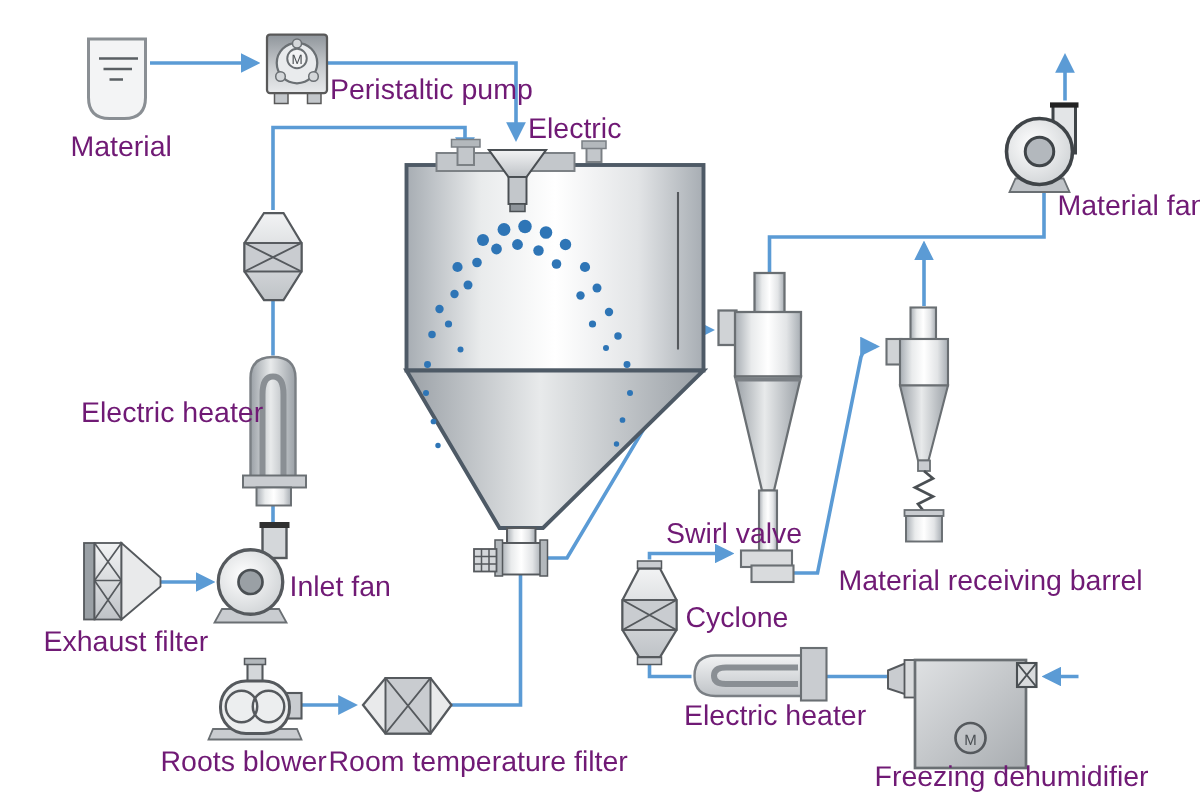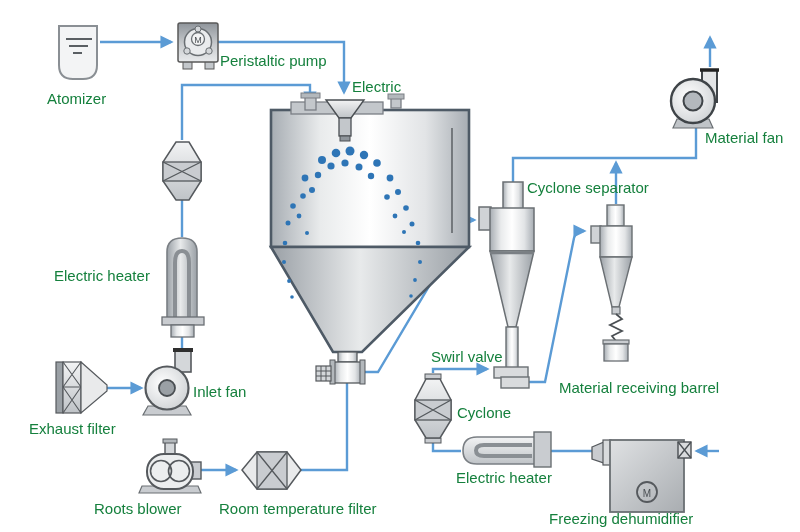--- a/index.html
+++ b/index.html
@@ -1,20 +1,20 @@
 <!DOCTYPE html>
 <html><head>
 <meta charset="utf-8">
 <title>Diagram</title>
 <style>
   html,body{margin:0;padding:0;background:#fff;}
   #stage{position:relative;width:800px;height:532px;background:#fff;overflow:hidden;
          font-family:"Liberation Sans","DejaVu Sans",sans-serif;}
   #stage svg{position:absolute;left:0;top:0;}
-  .lbl{position:absolute;font-size:15px;color:#15803d;white-space:nowrap;line-height:19px;}
+  .lbl{position:absolute;font-size:19px;color:#701a75;white-space:nowrap;line-height:19px;}
   .lbl.wrap{white-space:normal;width:140px;line-height:28px;}
 </style>
 </head>
 <body>
 
 <div id="stage">
 
 <svg width="800" height="532" viewBox="0 0 800 532">
   <defs>
     <marker id="arr" viewBox="0 0 10 10" refX="8" refY="5" markerWidth="5.5" markerHeight="5.5" orient="auto-start-reverse">
@@ -242,29 +242,28 @@
     <polygon points="592,447 604,442 604,463 592,459" fill="#c9ccd0" stroke="#55595d" stroke-width="1.3"></polygon>
     <rect x="603" y="440" width="8" height="25" fill="#d9dbdd" stroke="#55595d" stroke-width="1.2"></rect>
     <rect x="610" y="440" width="74" height="72" fill="url(#gBoxD)" stroke="#6a6f73" stroke-width="1.8"></rect>
     <rect x="678" y="442" width="13" height="16" fill="#d9dbdd" stroke="#4a4f53" stroke-width="1.4"></rect>
     <path d="M678,442 L691,458 M691,442 L678,458" stroke="#4a4f53" stroke-width="1.3"></path>
     <circle cx="647" cy="492" r="10" fill="none" stroke="#55595d" stroke-width="1.8"></circle>
     <text x="647" y="496.5" font-size="10" fill="#4a4f53" text-anchor="middle">M</text>
   </g>
 </svg>
 
-<div class="lbl" style="left:47px;top:89px">Atomizer</div>
+<div class="lbl" style="left:47px;top:89px">Material</div>
 <div class="lbl" style="left:220px;top:51px">Peristaltic pump</div>
 <div class="lbl" style="left:352px;top:77px">Electric</div>
 <div class="lbl" style="left:54px;top:266px">Electric heater</div>
 <div class="lbl" style="left:193px;top:382px">Inlet fan</div>
 <div class="lbl" style="left:29px;top:419px">Exhaust filter</div>
-<div class="lbl" style="left:94px;top:499px">Roots blower</div>
+<div class="lbl" style="left:107px;top:499px">Roots blower</div>
 <div class="lbl" style="left:219px;top:499px">Room temperature filter</div>
-<div class="lbl" style="left:431px;top:347px">Swirl valve</div>
+<div class="lbl" style="left:444px;top:347px">Swirl valve</div>
 <div class="lbl" style="left:457px;top:403px">Cyclone</div>
 <div class="lbl" style="left:456px;top:468px">Electric heater</div>
-<div class="lbl" style="left:549px;top:509px">Freezing dehumidifier</div>
+<div class="lbl" style="left:583px;top:509px">Freezing dehumidifier</div>
 <div class="lbl" style="left:559px;top:378px">Material receiving barrel</div>
-<div class="lbl" style="left:527px;top:178px">Cyclone separator</div>
 <div class="lbl" style="left:705px;top:128px">Material fan</div>
 
 </div>
 
 </body></html>

